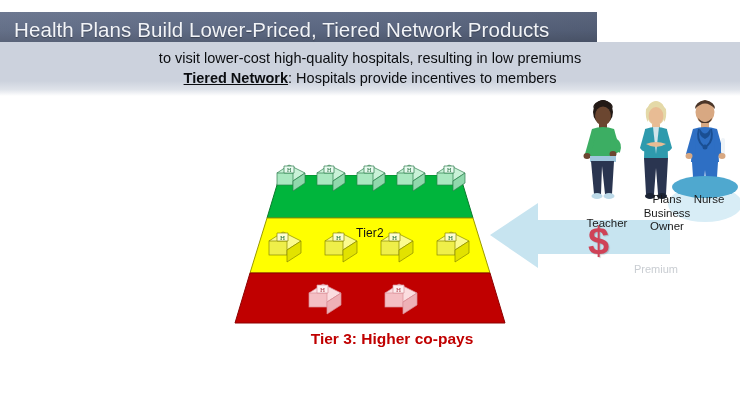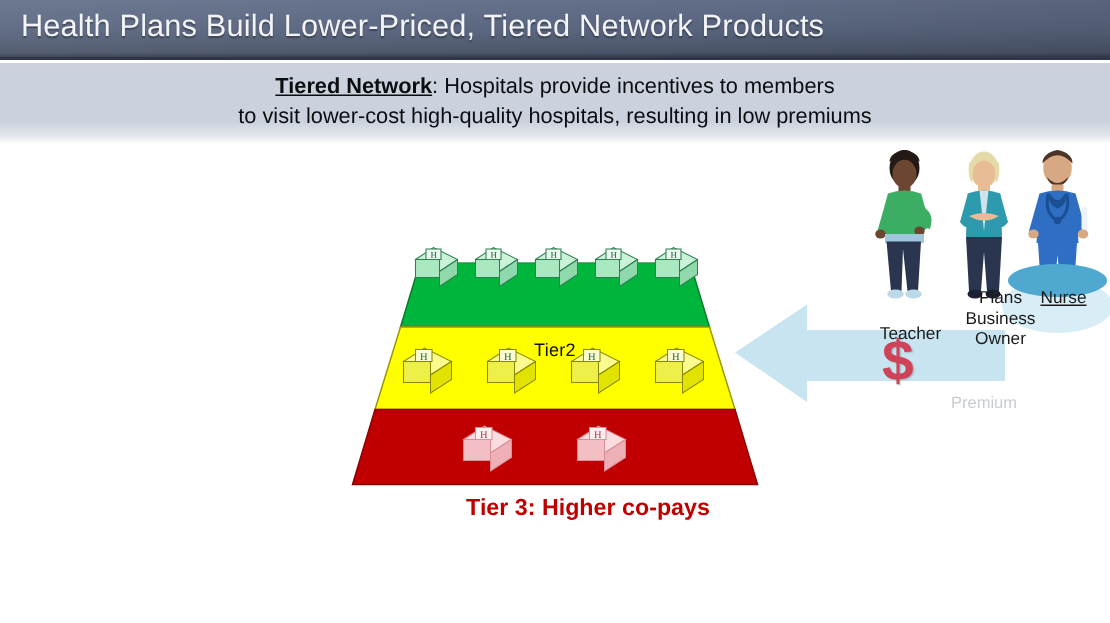--- a/index.html
+++ b/index.html
@@ -14,22 +14,22 @@
     position: relative;
     width: 740px;
     height: 415px;
     background: #ffffff;
     overflow: hidden;
   }
 
   
   #header-bar {
     position: absolute;
-    left: 0; top: 0;
-    width: 740px;
+    left: 0; top: 12px;
+    width: 597px;
     height: 40px;
     background: linear-gradient(180deg, #606c84 0%, #59657d 45%, #4e5a72 80%, #3d465a 100%);
     background-image:
       linear-gradient(90deg, rgba(255,255,255,0.06) 0%, rgba(255,255,255,0.0) 55%, rgba(0,0,0,0.10) 100%),
       linear-gradient(180deg, #64708a 0%, #5a6680 50%, #4b5569 92%, #353d4e 100%);
     border-bottom: 2px solid #2f3747;
     box-sizing: border-box;
     padding-left: 27px;
   }
   #header-title {
@@ -140,21 +140,21 @@
   #people { position: absolute; left: 572px; top: 96px; width: 168px; height: 130px; }
   .person-label {
     position: absolute;
     text-align: center;
     font-size: 11.5px;
     color: #1a1a1a;
     line-height: 13.5px;
   }
   #label-teacher  { left: 576px; top: 193px; width: 62px; margin-top: 24px; }
   #label-sbo      { left: 636px; top: 193px; width: 62px; }
-  #label-nurse    { left: 680px; top: 193px; width: 58px; text-decoration: underline; }
+  #label-nurse    { left: 680px; top: 193px; width: 58px; }
 
   #nurse-disc {
     position: absolute;
     left: 672px; top: 176px;
     width: 66px; height: 22px;
     background: #4fa8cf;
     border-radius: 50%;
   }
   #nurse-disc-shadow {
     position: absolute;
@@ -169,22 +169,22 @@
 <body>
 
 <div id="slide">
 
   <div id="header-bar">
     <div id="header-title">Health Plans Build Lower-Priced, Tiered Network Products</div>
   </div>
 
   <div id="subtitle-band">
     <div id="subtitle-text">
+      <div>to visit lower-cost high-quality hospitals, resulting in low premiums</div>
       <div><span id="subtitle-lead">Tiered Network</span><span>: Hospitals provide incentives to members</span></div>
-      <div>to visit lower-cost high-quality hospitals, resulting in low premiums</div>
     </div>
   </div>
 
 
   <div id="pyramid">
     <svg width="310" height="152" viewBox="0 0 310 152">
 
       <polygon points="65,0 245,0 258,43 52,43" fill="#00b53c" stroke="#0a7a2c" stroke-width="1"></polygon>
 
       <polygon points="52,43 258,43 275,98 35,98" fill="#ffff00" stroke="#9a9a00" stroke-width="1"></polygon>

